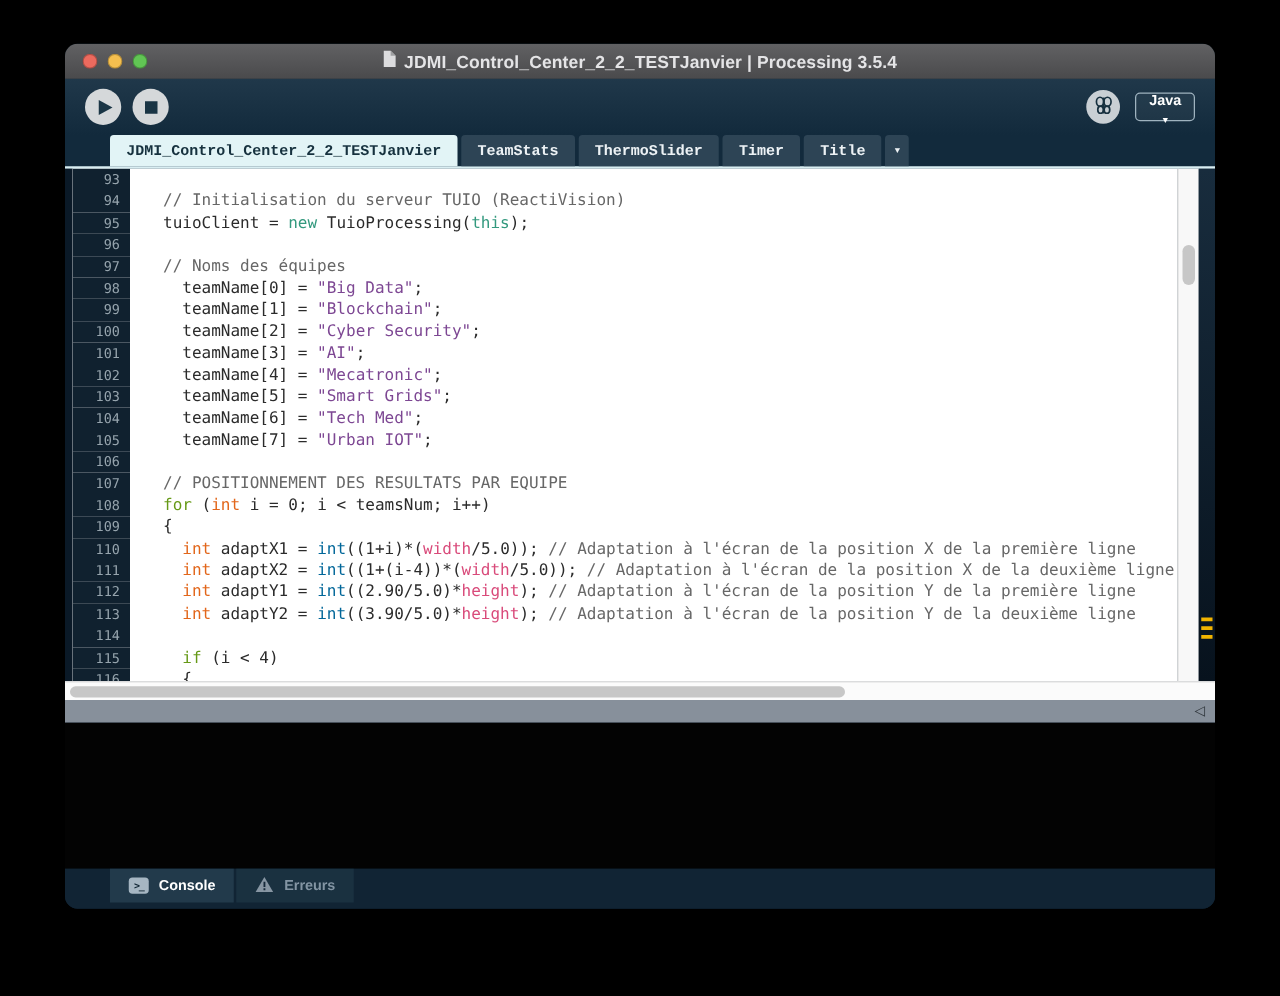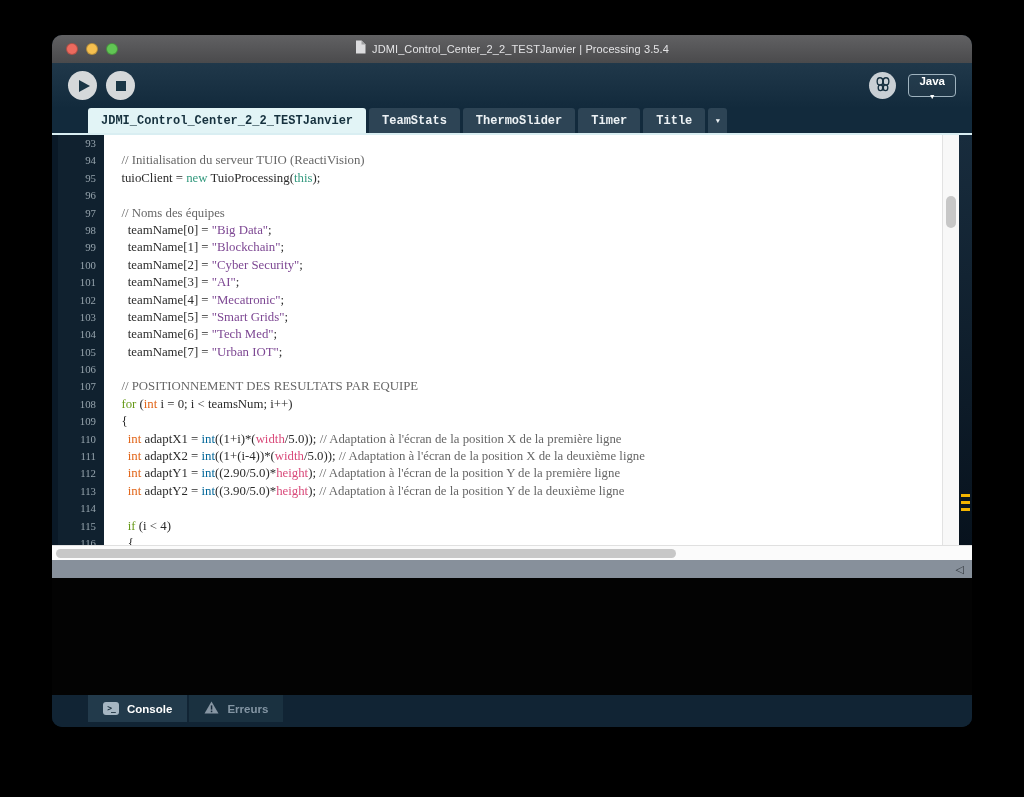--- a/index.html
+++ b/index.html
@@ -9,21 +9,21 @@
   .window { position:absolute; left:52px; top:35px; width:920px; height:692px;
             border-radius:10px; overflow:hidden; display:flex; flex-direction:column;
             background:#0F2232; box-shadow:0 18px 45px rgba(0,0,0,.7); }
 
   
   .titlebar { height:28px; flex:none; background:linear-gradient(180deg,#616163,#4A4A4C);
               display:flex; align-items:center; position:relative; }
   .traffic { position:absolute; left:14px; display:flex; gap:8px; }
   .tl { width:12px; height:12px; border-radius:50%; border:.5px solid rgba(0,0,0,.25); }
   .title-center { margin:0 auto; display:flex; align-items:center; gap:6px; }
-  .title-text { font-size:11px; font-weight:400; color:#E4E4E6; letter-spacing:.1px; }
+  .title-text { font-size:14px; font-weight:700; color:#E4E4E6; letter-spacing:.1px; }
 
   
   .toolbar { height:45px; flex:none; background:linear-gradient(180deg,#20384A,#122A3C);
              display:flex; align-items:center; padding:0 16px; }
   .round-btn { width:29px; height:29px; border-radius:50%; background:#D5D8DA; border:none;
                display:flex; align-items:center; justify-content:center; cursor:pointer; }
   .round-btn + .round-btn { margin-left:9px; }
   .play-tri { width:0; height:0; border-left:11px solid #1A3545;
               border-top:6.5px solid transparent; border-bottom:6.5px solid transparent; margin-left:3px; }
   .stop-sq { width:10px; height:10px; background:#1A3545; }
@@ -44,21 +44,21 @@
   .tab.active { background:#E2F4F6; color:#16313E; }
   .tab.inactive { background:#2D4455; color:#EDF2F5; }
   .tab-menu { width:19px; padding:0; justify-content:center; font-size:7px; color:#EDF2F5;
               background:#2D4455; }
 
   
   .editor-row { height:410px; flex:none; display:flex; }
   .frame-left { width:6px; flex:none; background:#0A1927; }
   .editor { flex:1; background:#FFF; overflow:hidden;
             font-family:"DejaVu Sans Mono", monospace; font-size:12.8px; line-height:17.4px; }
-  .crow { display:flex; height:17.4px;font-family:Liberation Serif, serif; }
+  .crow { display:flex; height:17.4px; }
   .ln { width:46px; flex:none; background:#10212F; color:#96A4AD; font-size:10.8px;
         text-align:right; padding-right:8px; line-height:17.4px; }
   .cd { flex:1; white-space:pre; padding-left:11px; color:#2B2B2B; overflow:hidden; }
   .c-d { color:#2B2B2B; }
   .c-comment { color:#676767; }
   .c-string { color:#7D4793; }
   .c-kflow { color:#669917;text-align:right; }
   .c-kobj { color:#33997E; }
   .c-type { color:#E2661A; }
   .c-fn { color:#006699; }

